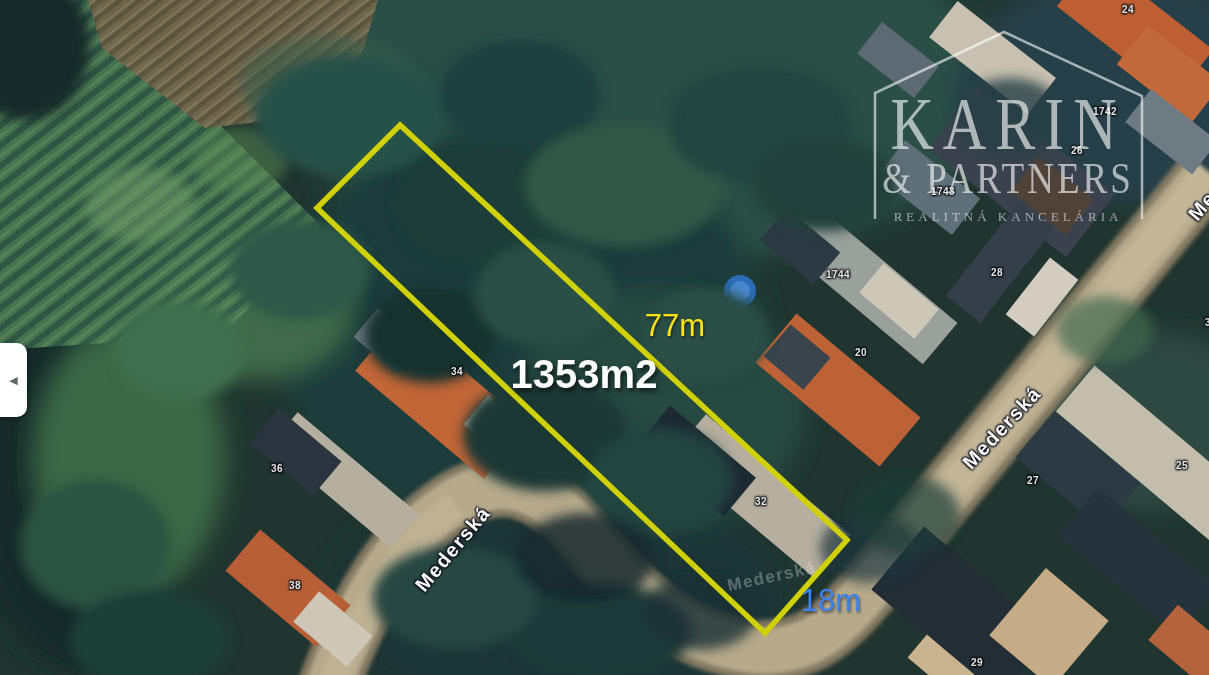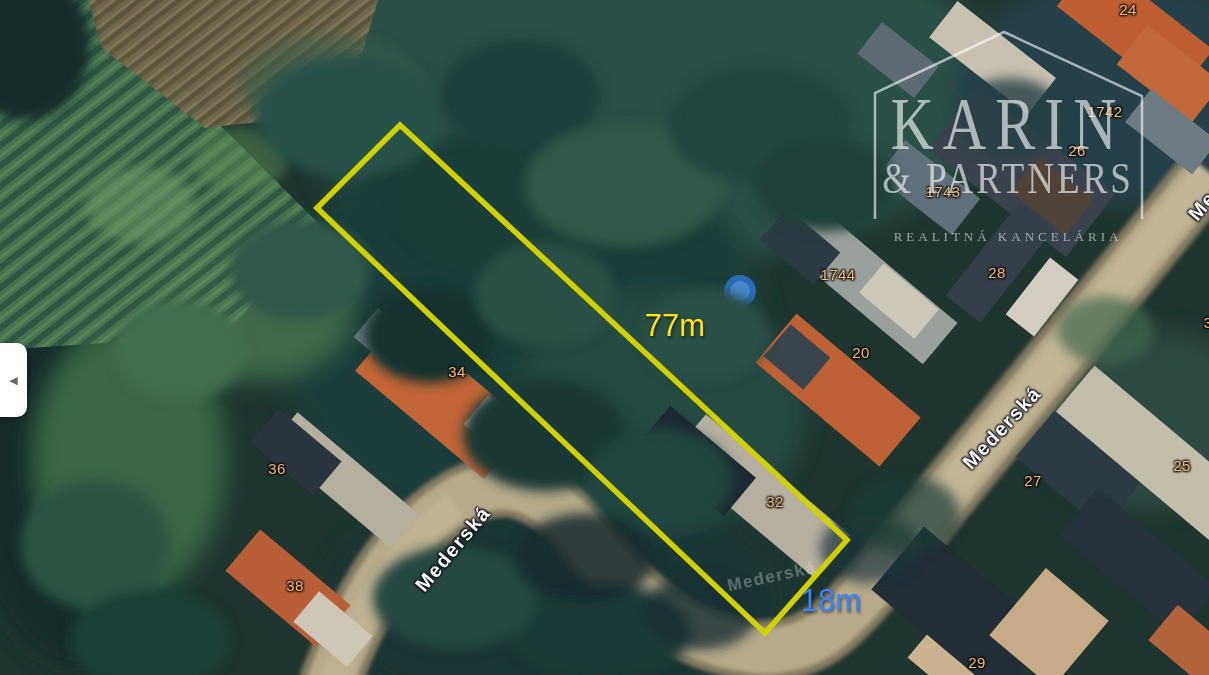--- a/index.html
+++ b/index.html
@@ -6,21 +6,21 @@
   .stage{
     position:relative;width:1209px;height:675px;overflow:hidden;
     font-family:"Liberation Sans",sans-serif;background:#20352f;
   }
   .map-svg{position:absolute;left:0;top:0;width:1209px;height:675px;display:block;}
   .label-layer{position:absolute;inset:0;pointer-events:none;}
 
   
   .house-num{
     position:absolute;transform:translate(-50%,-50%);
-    font-weight:400;font-size:15px;letter-spacing:.4px;color:#fdba74;white-space:nowrap;
+    font-weight:700;font-size:10px;letter-spacing:.4px;color:#e5e5e5;white-space:nowrap;
     text-shadow:-1px -1px 2px rgba(5,8,12,.95),1px -1px 2px rgba(5,8,12,.95),
                 -1px 1px 2px rgba(5,8,12,.95),1px 1px 2px rgba(5,8,12,.95);
   }
   .street-label{
     position:absolute;font-weight:700;font-size:20px;letter-spacing:1.5px;color:#fdfdfd;white-space:nowrap;
     text-shadow:-1px -1px 2px rgba(15,18,28,.95),1px -1px 2px rgba(15,18,28,.95),
                 -1px 1px 2px rgba(15,18,28,.95),1px 1px 2px rgba(15,18,28,.95);
   }
   .street-label.faint{opacity:.32;font-size:17px;text-shadow:none;color:#dfe8e6;}
   .measure{
@@ -35,21 +35,21 @@
   }
 
   
   .watermark{position:absolute;left:858px;top:0;width:300px;color:rgba(255,255,255,.62);
     font-family:"Liberation Serif",serif;text-align:center;pointer-events:none;}
   .wm-top{position:absolute;left:0;top:88px;width:300px;font-size:60px;line-height:1;
     letter-spacing:9px;transform:scaleY(1.22);transform-origin:top center;}
   .wm-mid{position:absolute;left:0;top:156px;width:300px;font-size:37px;line-height:1;
     letter-spacing:3px;transform:scaleY(1.18);transform-origin:top center;}
   .wm-sub{position:absolute;left:0;top:210px;width:300px;font-size:13px;line-height:1;
-    letter-spacing:4px;color:rgba(255,255,255,.55);margin-top:20px;}
+    letter-spacing:4px;color:rgba(255,255,255,.55);}
 
   
   .collapse-btn{
     position:absolute;left:0;top:343px;width:27px;height:74px;border:none;cursor:pointer;
     background:#fff;border-radius:0 10px 10px 0;box-shadow:0 1px 4px rgba(0,0,0,.45);
     display:flex;align-items:center;justify-content:center;padding:0;
   }
   .collapse-btn .arrow{font-size:11px;color:#5f6a6e;line-height:1;}
 </style>
 </head>
@@ -182,33 +182,34 @@
 
   <div id="labels" class="label-layer">
       <div class="house-num" style="left: 1128px; top: 9px;">24</div>
       <div class="house-num" style="left: 1105px; top: 111px;">1742</div>
       <div class="house-num" style="left: 1077px; top: 150px;">26</div>
       <div class="house-num" style="left: 943px; top: 191px;">1743</div>
       <div class="house-num" style="left: 838px; top: 274px;">1744</div>
       <div class="house-num" style="left: 997px; top: 272px;">28</div>
       <div class="house-num" style="left: 861px; top: 352px;">20</div>
       <div class="house-num" style="left: 457px; top: 371px;">34</div>
-      <div class="house-num" style="left: 761px; top: 501px; margin-left: 14px;">32</div>
+      <div class="house-num" style="left: 761px; top: 501px;">32</div>
       <div class="house-num" style="left: 277px; top: 468px;">36</div>
       <div class="house-num" style="left: 295px; top: 585px;">38</div>
       <div class="house-num" style="left: 1033px; top: 480px; text-align: center;">27</div>
       <div class="house-num" style="left: 1182px; top: 465px;">25</div>
       <div class="house-num" style="left: 977px; top: 662px;">29</div>
       <div class="house-num" style="left: 1208px; top: 322px;">3</div>
       <div class="street-label" style="left: 453px; top: 549px; transform: translate(-50%, -50%) rotate(-50deg);">Mederská</div>
       <div class="street-label" style="left: 1002px; top: 428px; transform: translate(-50%, -50%) rotate(-47deg);">Mederská</div>
       <div class="street-label" style="left: 1226px; top: 178px; transform: translate(-50%, -50%) rotate(-50deg);">Mederská</div>
       <div class="street-label faint" style="left: 772px; top: 577px; transform: translate(-50%, -50%) rotate(-12deg);">Mederská</div>
       <div class="measure" style="left: 675px; top: 326px; color: rgb(255, 227, 21);">77m</div>
       <div class="measure" style="left: 831px; top: 601px; color: #3b82f6;">18m</div>
+      <div class="area-label" style="left: 584px; top: 374px;">1353m2</div>
     </div>
 
   <div class="watermark">
     <div class="wm-top">KARIN</div>
     <div class="wm-mid">&amp; PARTNERS</div>
     <div class="wm-sub">REALITNÁ KANCELÁRIA</div>
   </div>
 
   <button class="collapse-btn">
     <span class="arrow">◀</span>

